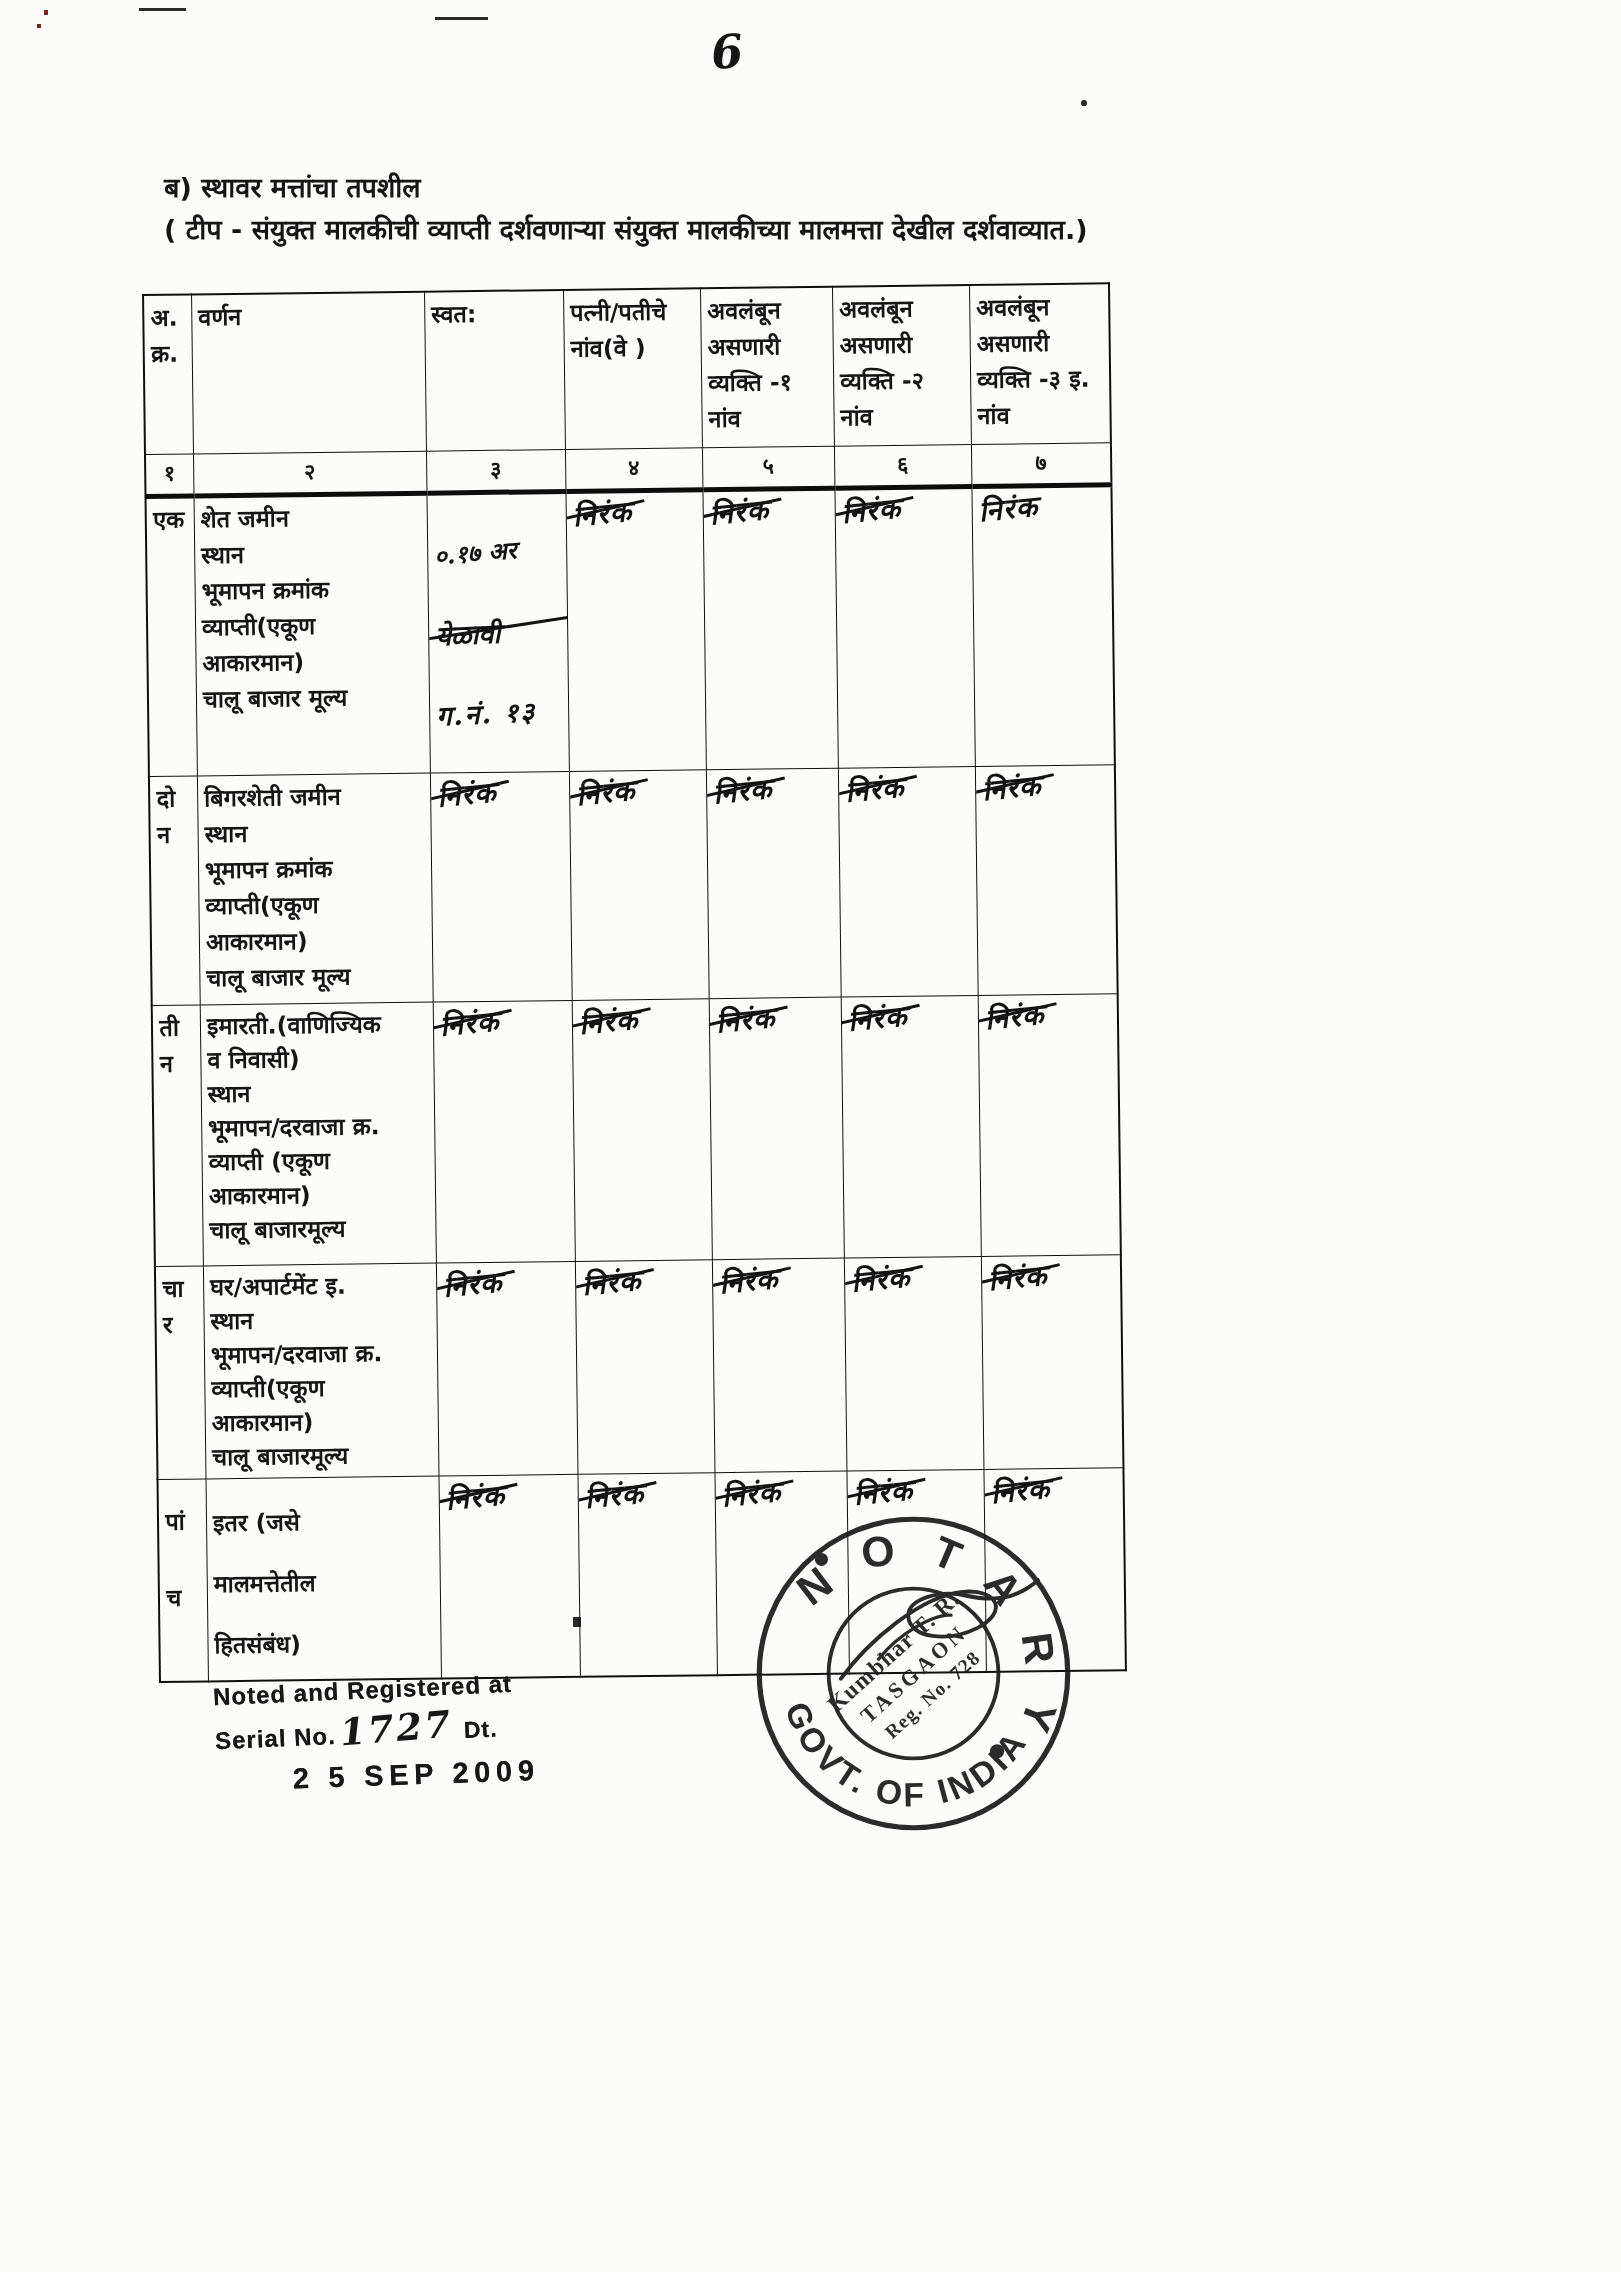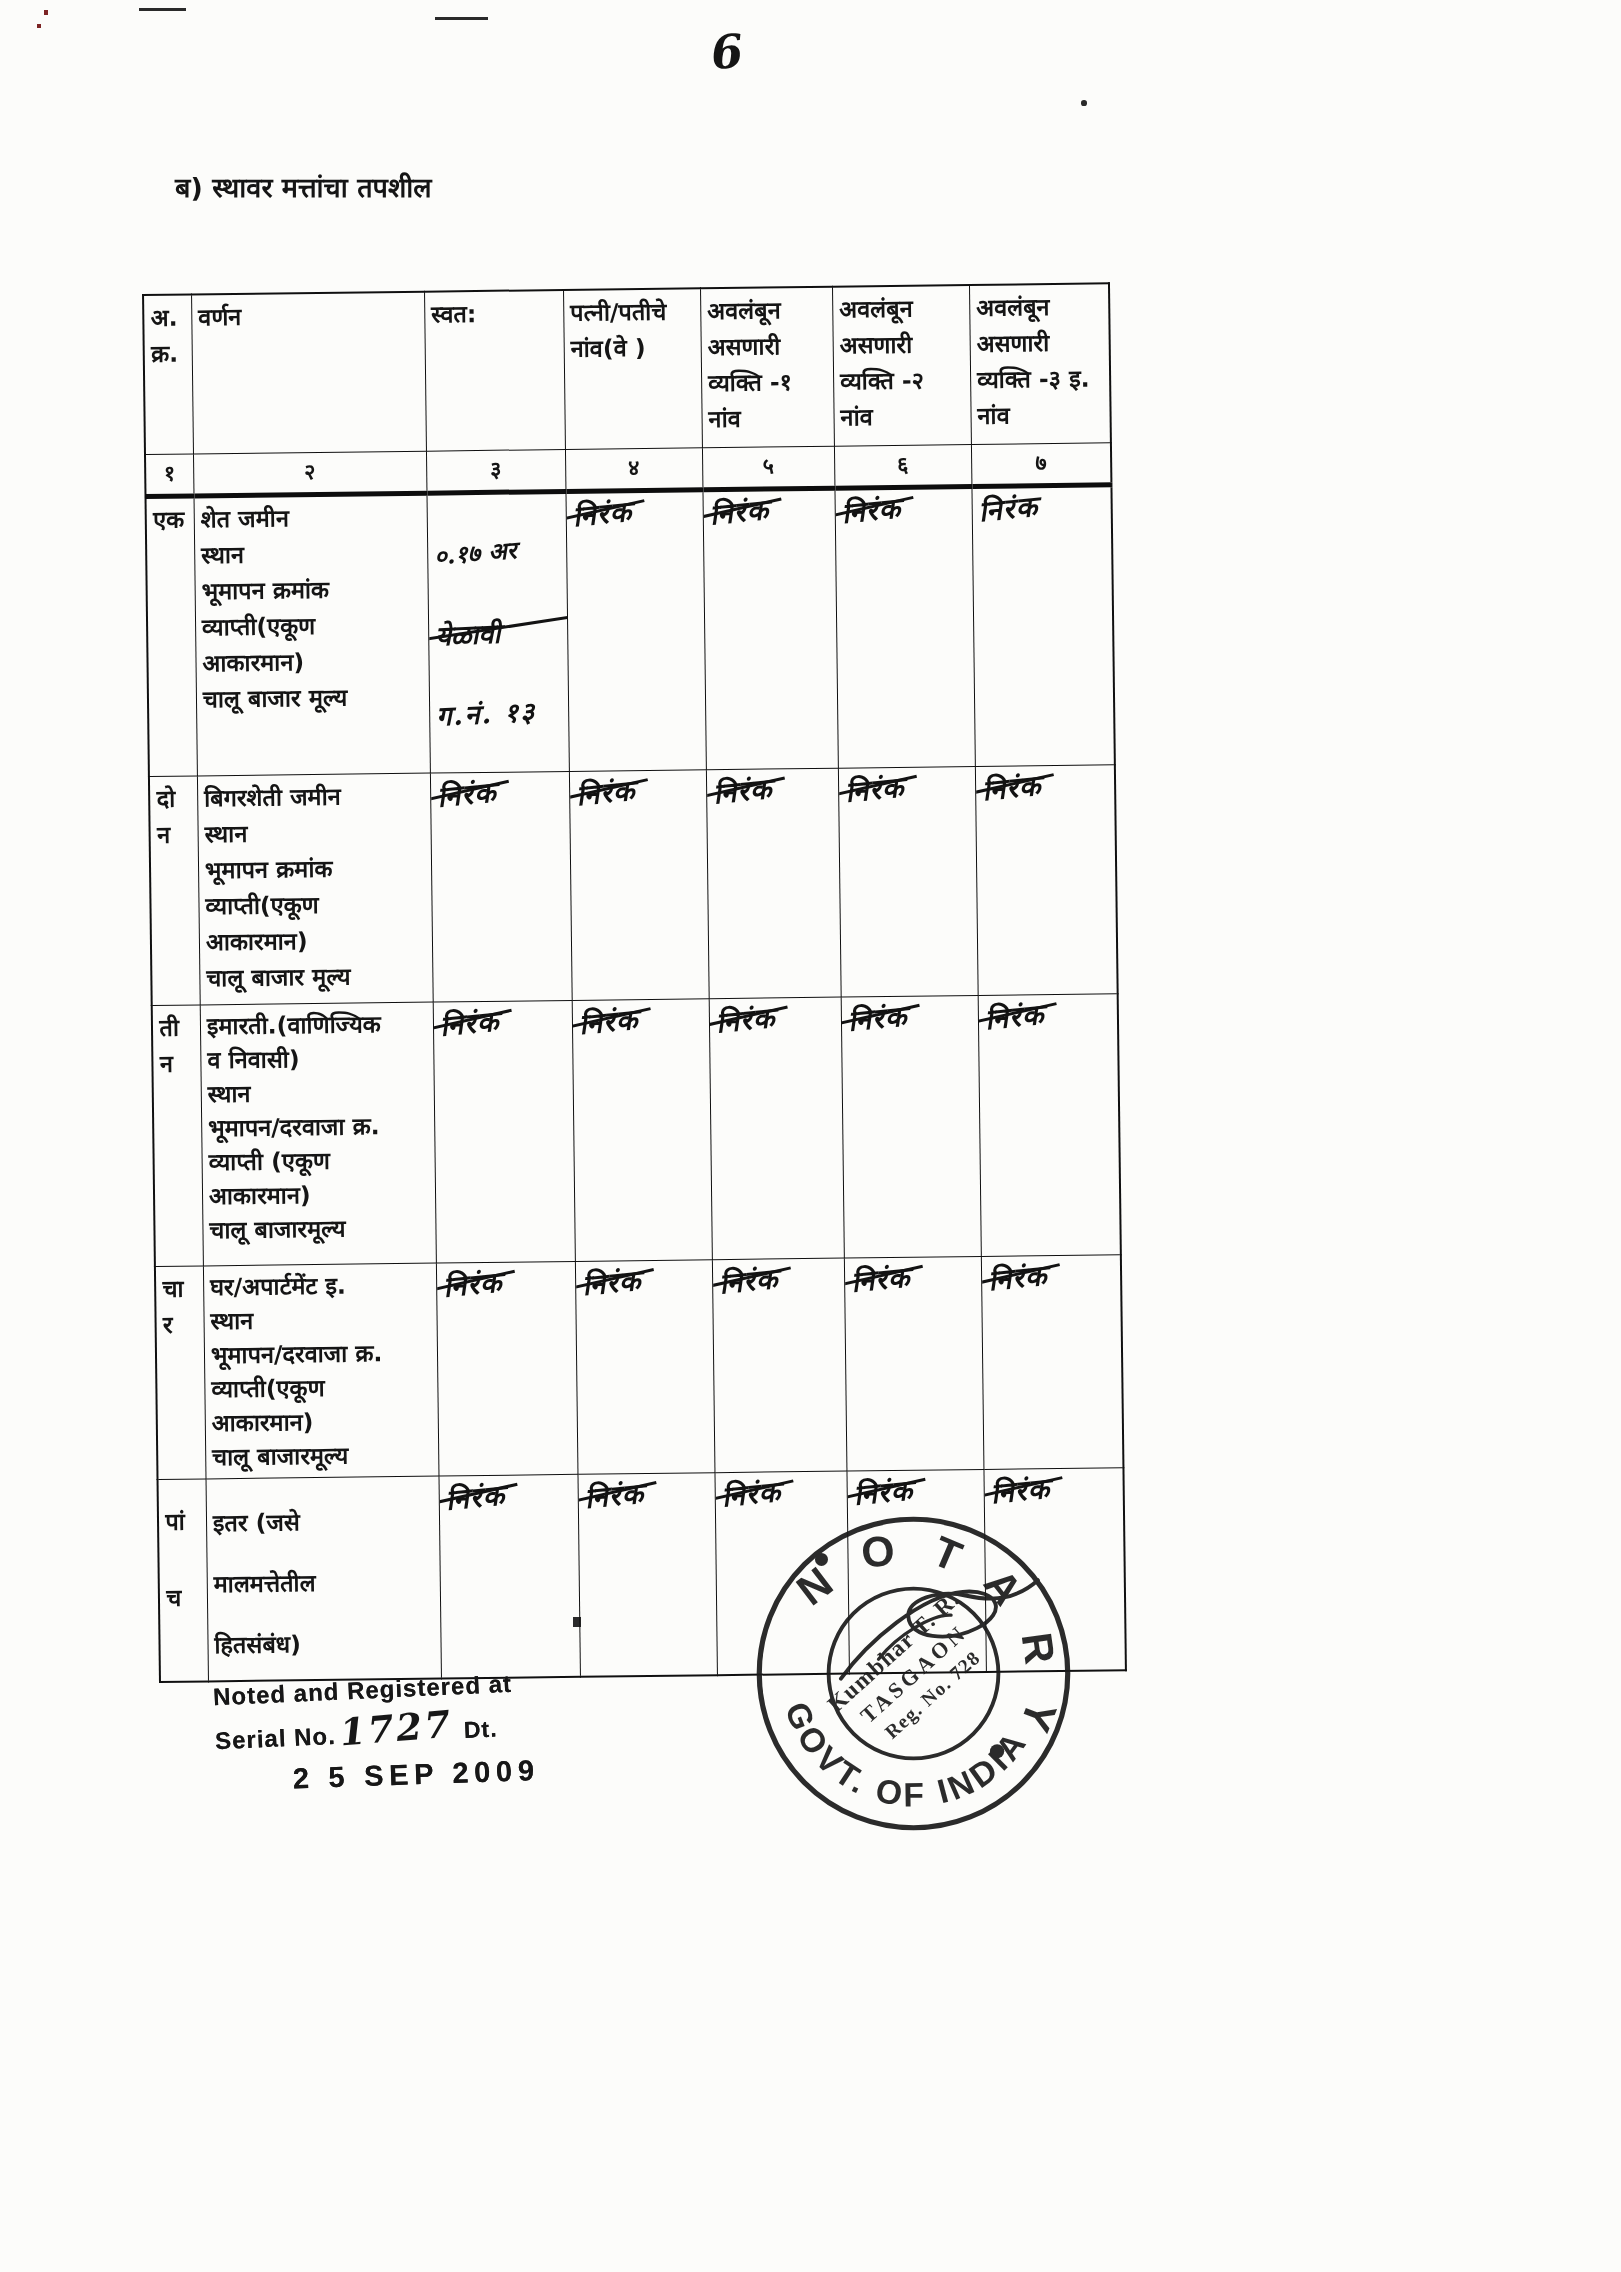--- a/index.html
+++ b/index.html
@@ -15,21 +15,21 @@
   .speck{position:absolute;background:#2a2a2a;}
   .speck.red{background:#7c2424;}
   
   .page-number{
     position:absolute;left:711px;top:25.4px;
     font-family:"DejaVu Serif", serif;
     font-style:italic;font-size:46px;font-weight:bold;
     transform:rotate(-5deg);
   }
   
-  .heading{position:absolute;left:175px;top:167px;width:1081px;}
+  .heading{position:absolute;left:164px;top:167px;width:1081px;}
   .heading div{font-size:27px;font-weight:bold;line-height:42px;white-space:nowrap;}
   
   .table-wrap{
     position:absolute;left:159px;top:294px;
     transform:rotate(-0.7deg);transform-origin:0 100%;
   }
   table.main{
     border-collapse:collapse;table-layout:fixed;
     width:964px;
     border:2.5px solid #101010;
@@ -116,20 +116,21 @@
   <div class="speck red" style="left:37px;top:24px;width:3.8px;height:3.8px;"></div>
   <div class="speck" style="left:139px;top:7.6px;width:47px;height:3.2px;"></div>
   <div class="speck" style="left:435px;top:16.5px;width:53px;height:3.8px;"></div>
   <div class="speck" style="left:1081px;top:100px;width:5.7px;height:5.7px;border-radius:50%;"></div>
   <div class="speck" style="left:573px;top:1617px;width:7.6px;height:10.2px;"></div>
 
   <div class="page-number">6</div>
 
   <div class="heading">
     <div>ब) स्थावर मत्तांचा तपशील</div>
+    <div>( टीप - संयुक्त मालकीची व्याप्ती दर्शवणाऱ्या संयुक्त मालकीच्या मालमत्ता देखील दर्शवाव्यात.)</div>
   </div>
 
   <div class="table-wrap">
     <table class="main">
       <colgroup>
         <col style="width:48px">
           <col style="width:233px">
           <col style="width:139px">
         <col style="width:137px">
           <col style="width:132px">

